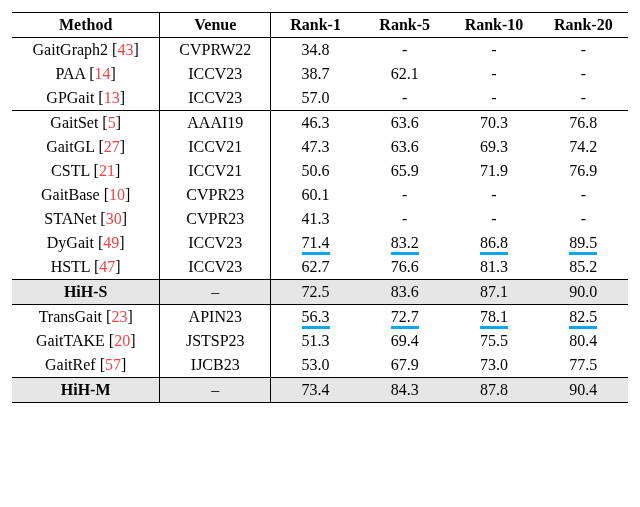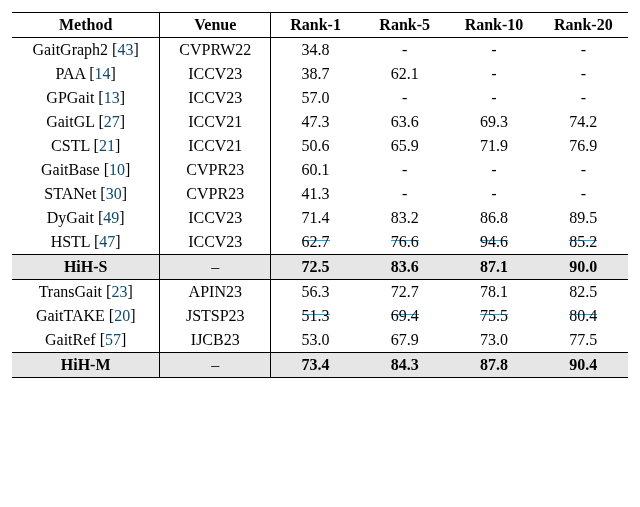--- a/index.html
+++ b/index.html
@@ -20,23 +20,23 @@
   td, th {
     padding: 3px 4px 3px 4px;
     text-align: center;
     white-space: nowrap;
   }
   .method-cell { text-align: center; }
   .rule-top { border-top: 1.5px solid #000; }
   .rule-mid { border-top: 0.8px solid #000; }
   .rule-bot { border-bottom: 1.5px solid #000; padding-left: 48px; }
   .vline-right { border-right: 0.8px solid #000; }
-  .cite { color: #0c4a6e; }
-  .underline { border-bottom: 1px solid #0ea5e9; padding-bottom:14px;}
-  tr.highlight td { background: #e6e6e6; font-weight: bold; }
+  .cite { color: #ef4444; }
+  .underline { border-bottom: 3px solid #0ea5e9; padding-bottom:1px;}
+  tr.highlight td { background: #e6e6e6; font-weight: normal; }
   tr.highlight td:first-child, tr.highlight td:nth-child(2) { font-weight: normal; }
   tr.highlight td.keep-bold { font-weight: bold; text-align: center; }
   col.c-method { width: 24%; }
   col.c-venue  { width: 18%; }
   col.c-rank   { width: 14.5%; }
 </style>
 </head>
 <body>
 
 <table>
@@ -76,20 +76,28 @@
         <td>-</td>
       </tr>
       <tr>
         <td class="vline-right method-cell">GPGait [<span class="cite">13</span>]</td>
         <td class="vline-right">ICCV23</td>
         <td>57.0</td>
         <td>-</td>
         <td>-</td>
         <td>-</td>
       </tr>
+      <tr class="rule-mid">
+        <td class="vline-right method-cell">GaitSet [<span class="cite">5</span>]</td>
+        <td class="vline-right">AAAI19</td>
+        <td>46.3</td>
+        <td>63.6</td>
+        <td>70.3</td>
+        <td>76.8</td>
+      </tr>
       <tr>
         <td class="vline-right method-cell">GaitGL [<span class="cite">27</span>]</td>
         <td class="vline-right">ICCV21</td>
         <td>47.3</td>
         <td>63.6</td>
         <td>69.3</td>
         <td>74.2</td>
       </tr>
       <tr>
         <td class="vline-right method-cell">CSTL [<span class="cite">21</span>]</td>
@@ -121,21 +129,21 @@
         <td><span class="underline">71.4</span></td>
         <td><span class="underline">83.2</span></td>
         <td><span class="underline">86.8</span></td>
         <td><span class="underline">89.5</span></td>
       </tr>
       <tr>
         <td class="vline-right method-cell">HSTL [<span class="cite">47</span>]</td>
         <td class="vline-right">ICCV23</td>
         <td>62.7</td>
         <td>76.6</td>
-        <td>94.6</td>
+        <td>81.3</td>
         <td>85.2</td>
       </tr>
       <tr class="rule-mid highlight">
         <td class="vline-right method-cell keep-bold">HiH-S</td>
         <td class="vline-right">–</td>
         <td>72.5</td>
         <td>83.6</td>
         <td>87.1</td>
         <td>90.0</td>
       </tr>

